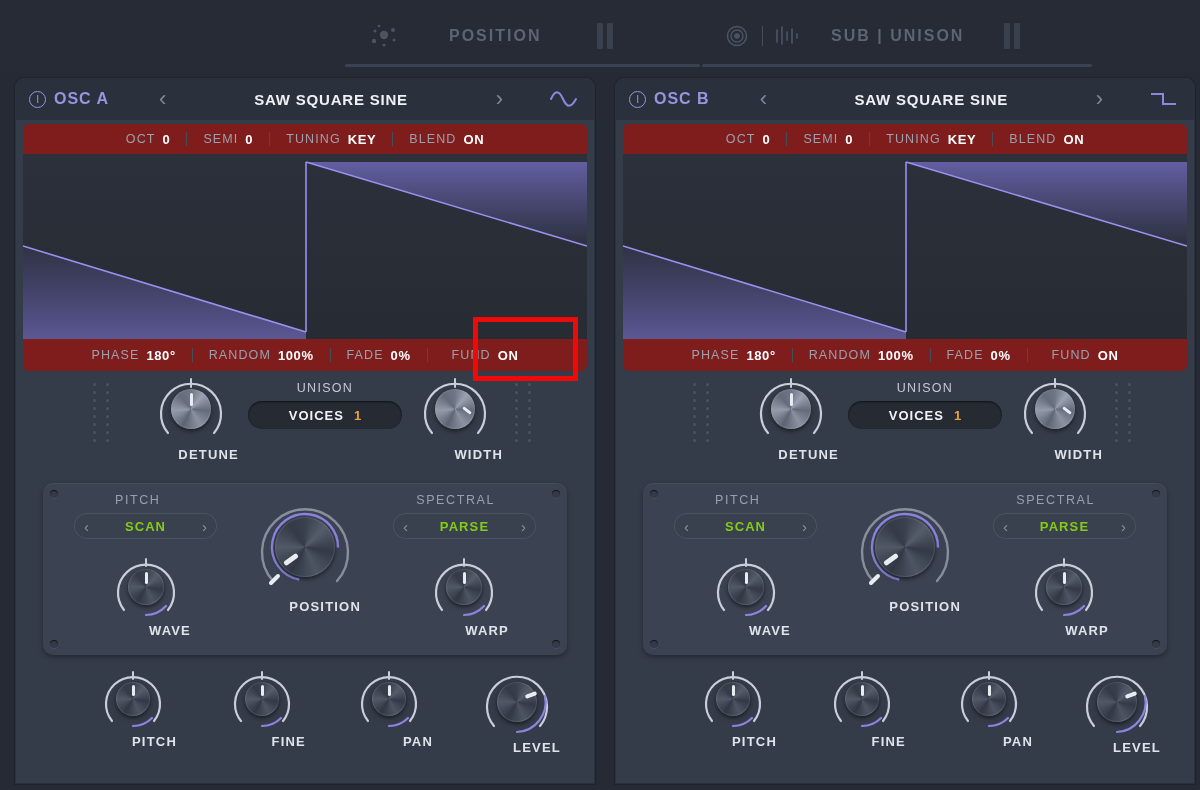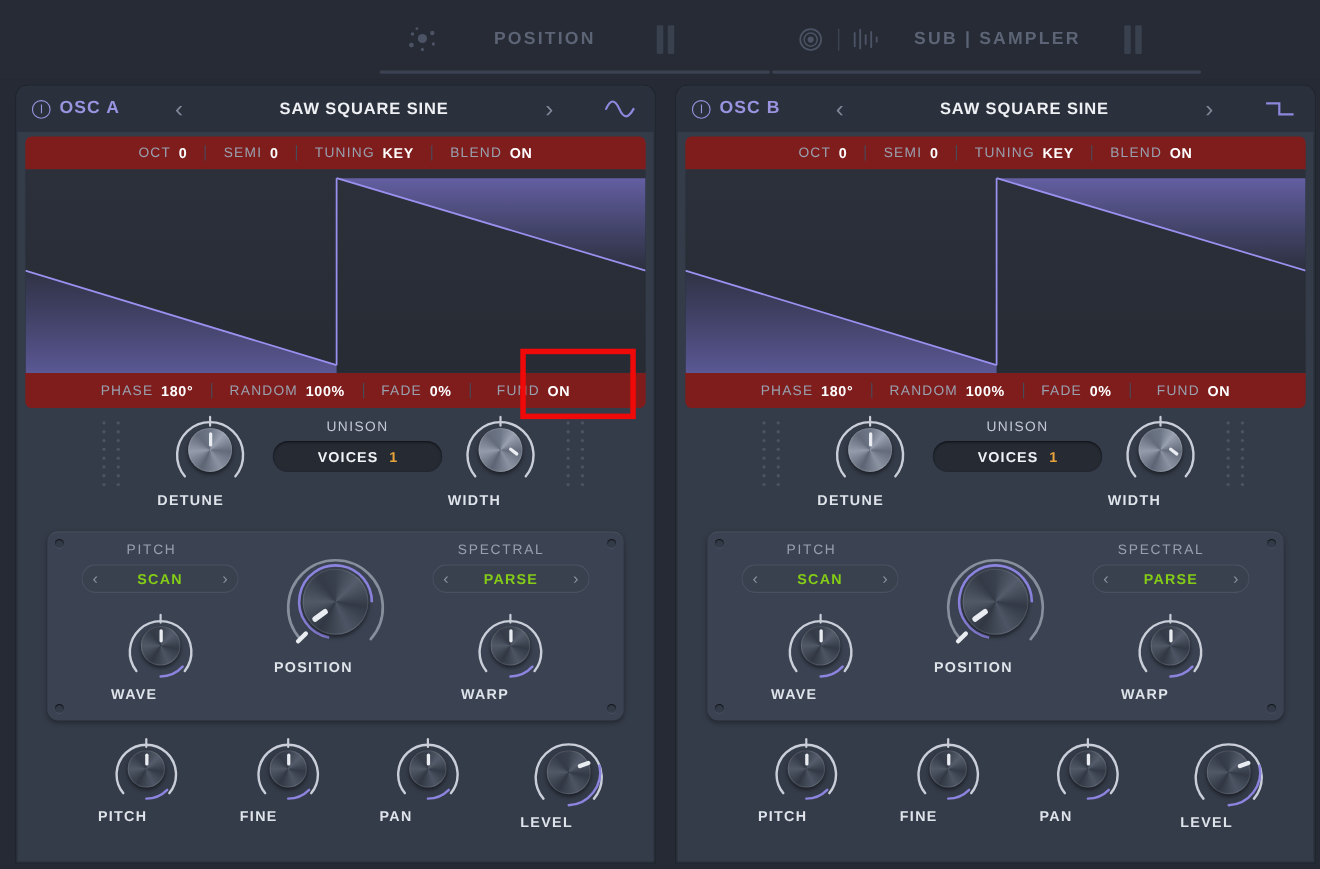--- a/index.html
+++ b/index.html
@@ -94,21 +94,21 @@
     position:absolute; border: 5px solid #f00909; pointer-events:none; z-index:40;
   }
 
   
   .unison-row { position:relative; height: 108px; }
 
   .dots { position:absolute; display:grid; grid-template-columns:repeat(2,6px);
           gap:5px 7px; }
   .dots i { width:3px; height:3px; border-radius:50%; background:#4c5362; display:block; }
 
-  .knobwrap { position:absolute; text-align:left; }
+  .knobwrap { position:absolute; text-align:right; }
   .klabel { font-size:13px; letter-spacing:1.2px; color:#dfe3ea; font-weight:bold;
             margin-top:2px; white-space:nowrap; }
   .knob { position:relative; margin:0 auto; }
   .knob .cap {
     position:absolute; border-radius:50%;
     background:
       conic-gradient(from 0deg,#6e7787 0deg,#9aa2b1 40deg,#646c7c 95deg,#8b93a2 150deg,
         #5d6574 205deg,#949cab 265deg,#646c7c 320deg,#6e7787 360deg);
     box-shadow: 0 2px 4px rgba(0,0,0,.55), inset 0 0 0 1px rgba(255,255,255,.10);
   }
@@ -190,21 +190,21 @@
         <svg width="30" height="26" viewBox="0 0 30 26">
           <g stroke="#4b5364" stroke-width="1.7" stroke-linecap="round">
             <line x1="4" y1="7" x2="4" y2="19"></line>
             <line x1="9" y1="4" x2="9" y2="21"></line>
             <line x1="14" y1="9" x2="14" y2="17"></line>
             <line x1="19" y1="6" x2="19" y2="20"></line>
             <line x1="24" y1="11" x2="24" y2="15"></line>
           </g>
         </svg>
       </div>
-      <div class="tab-label" style="margin-left:28px;">SUB | SAMPLER</div>
+      <div class="tab-label" style="margin-left:28px;">SUB | UNISON</div>
       <div class="pausebars" style="margin-left:40px;">
         <i></i>
           <i></i>
       </div>
     </div>
   </div>
 
   <div class="osc a">
 
     <div class="osc-head">

